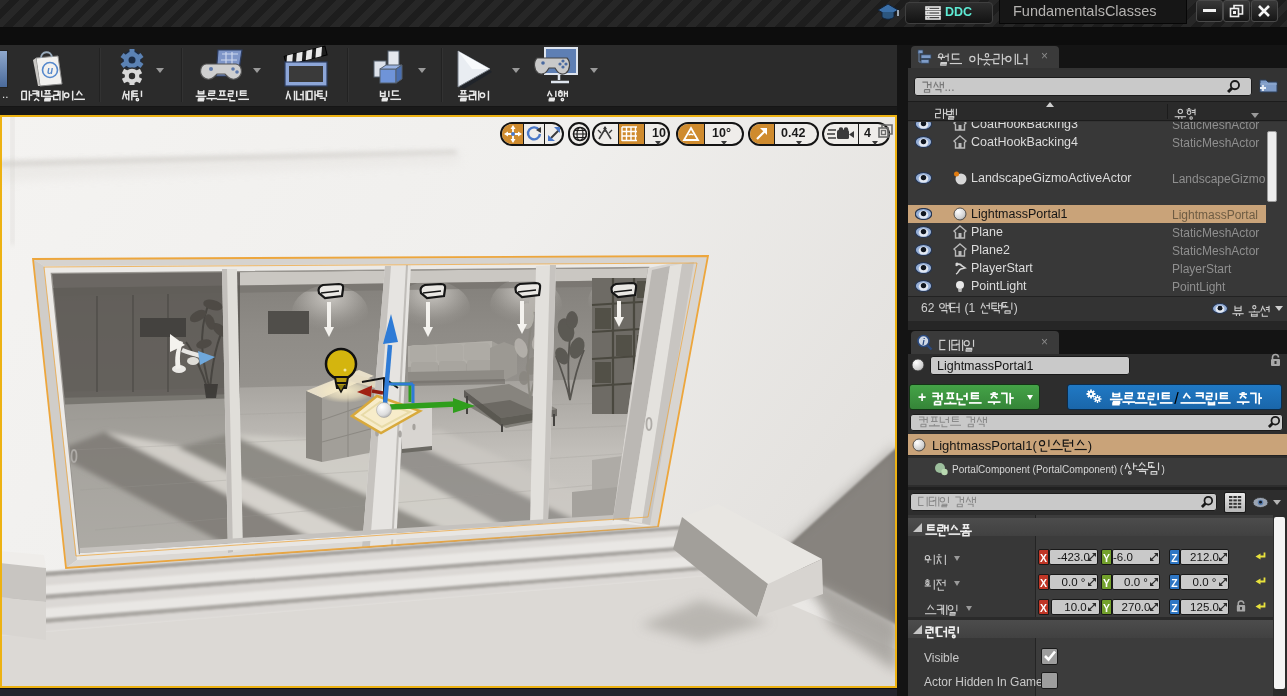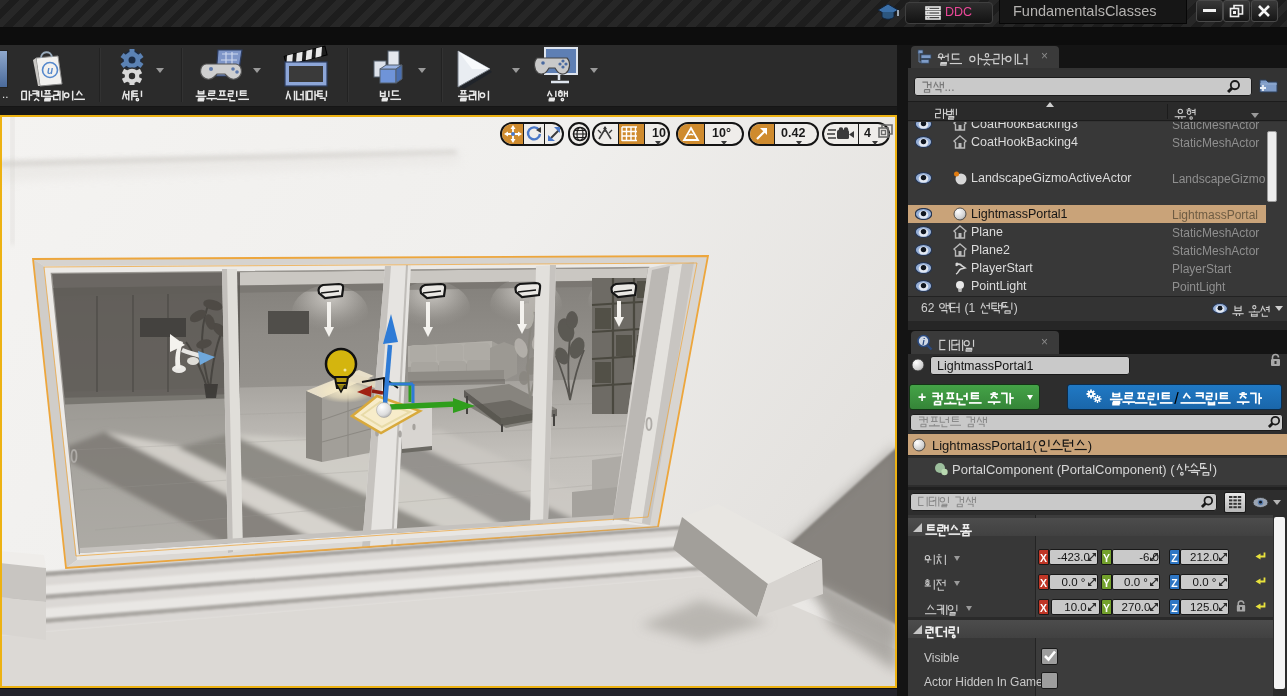--- a/index.html
+++ b/index.html
@@ -48,21 +48,21 @@
         <rect x="1" y="1" width="14" height="2.6"></rect>
         <rect x="1" y="5.7" width="14" height="2.6"></rect>
         <rect x="1" y="10.4" width="14" height="2.6"></rect>
       </g>
       <g fill="#e8e8e8">
         <rect x="2.5" y="1.8" width="2" height="1.2"></rect>
         <rect x="2.5" y="6.5" width="2" height="1.2"></rect>
         <rect x="2.5" y="11.2" width="2" height="1.2"></rect>
       </g>
     </svg>
-    <div class="abs" style="left:945px;top:5px;font-size:12.5px;font-weight:400;color:#ec4899">DDC</div>
+    <div class="abs" style="left:945px;top:5px;font-size:12.5px;font-weight:700;color:#5eead4">DDC</div>
     <div class="abs" style="left:999px;top:0px;width:188px;height:24px;background:#161616;border:1px solid #060606;border-top:none"></div>
     <div class="abs" style="left:1013px;top:3px;font-size:14.5px;color:#b4b2b0">FundamentalsClasses</div>
     <div class="abs" style="left:1196px;top:0px;width:27px;height:22px;background:linear-gradient(#383838,#161616);border:1px solid #4a4a4a;border-radius:3px"></div>
     <div class="abs" style="left:1223px;top:0px;width:27px;height:22px;background:linear-gradient(#383838,#161616);border:1px solid #4a4a4a;border-radius:3px"></div>
     <div class="abs" style="left:1251px;top:0px;width:27px;height:22px;background:linear-gradient(#383838,#161616);border:1px solid #4a4a4a;border-radius:3px"></div>
     <div class="abs" style="left:1203px;top:9px;width:13px;height:3px;background:#f0f0f0"></div>
     <svg class="abs" style="left:1229px;top:4px" width="15" height="14" viewBox="0 0 15 14">
       <rect x="1.5" y="4.5" width="8" height="8" fill="none" stroke="#f0f0f0" stroke-width="1.6"></rect>
       <path d="M5,4.5 V1.5 H13.5 V10 H9.5" fill="none" stroke="#f0f0f0" stroke-width="1.6"></path>
       <rect x="4" y="7" width="3" height="3" fill="#f0f0f0"></rect>
@@ -1119,21 +1119,21 @@
             <path d="M3.440,0.040 L3.171,0.467"></path>
             <path d="M3.453,0.175 L3.709,0.467"></path>
             <path d="M2.940,0.828 L3.940,0.828"></path>
           </g>
         </svg>)</div>
       <div class="abs" style="left:0;top:413px;width:379px;height:27px;background:#3a3a3a"></div>
       <svg class="abs" style="left:26px;top:417px" width="15" height="14" viewBox="0 0 15 14">
         <circle cx="6" cy="6" r="5" fill="#9dbf9d"></circle>
         <circle cx="10.5" cy="10" r="3.2" fill="#b8d8b0"></circle>
       </svg>
-      <div class="abs" style="left:44px;top:417px;font-size:13px;color:#d6d6d6">PortalComponent (PortalComponent) (<svg style="width:38.2px;height:13px;vertical-align:-1.69px" viewBox="0 0 2.94 1.06" fill="none" stroke="#d6d6d6" stroke-width="0.095" stroke-linecap="butt" stroke-linejoin="miter">
+      <div class="abs" style="left:44px;top:417px;font-size:10px;color:#d6d6d6">PortalComponent (PortalComponent) (<svg style="width:38.2px;height:13px;vertical-align:-1.69px" viewBox="0 0 2.94 1.06" fill="none" stroke="#d6d6d6" stroke-width="0.095" stroke-linecap="butt" stroke-linejoin="miter">
           <g transform="translate(0,0.03)">
             <path d="M0.290,0.040 L0.080,0.553"></path>
             <path d="M0.300,0.202 L0.500,0.553"></path>
             <path d="M0.780,0.032 L0.780,0.608"></path>
             <path d="M0.780,0.290 L1.060,0.290"></path>
             <circle cx="0.475" cy="0.850" r="0.109" fill="none"></circle>
             <path d="M1.480,0.000 L1.228,0.323"></path>
             <path d="M1.492,0.102 L1.732,0.323"></path>
             <path d="M0.980,0.590 L1.980,0.590"></path>
             <path d="M1.480,0.486 L1.480,0.590"></path>
@@ -1246,21 +1246,21 @@
         </svg></div>
       <div class="abs darr" style="left:46px;top:511px;border-top-color:#9a9a9a;border-left-width:3.5px;border-right-width:3.5px"></div>
       <div class="badge" style="left:130px;top:504px;background:#c03626">X</div>
       <div class="fld" style="left:141px;top:504px;width:49px;text-align:center;line-height:15px">-423.0</div>
       <svg class="mult" style="left:180px;top:508px;width:8px;height:8px" viewBox="0 0 9 9">
         <polygon points="0,9 0,4.5 4.5,9" fill="#2a2a2a"></polygon>
         <polygon points="9,0 9,4.5 4.5,0" fill="#2a2a2a"></polygon>
         <path d="M1.5,7.5 L7.5,1.5" stroke="#2a2a2a" stroke-width="1.4"></path>
       </svg>
       <div class="badge" style="left:193px;top:504px;background:#73a12c">Y</div>
-      <div class="fld" style="left:204px;top:504px;width:48px;text-align:right;line-height:15px">-6.0</div>
+      <div class="fld" style="left:204px;top:504px;width:48px;text-align:left;line-height:15px">-6.0</div>
       <svg class="mult" style="left:242px;top:508px;width:8px;height:8px" viewBox="0 0 9 9">
         <polygon points="0,9 0,4.5 4.5,9" fill="#2a2a2a"></polygon>
         <polygon points="9,0 9,4.5 4.5,0" fill="#2a2a2a"></polygon>
         <path d="M1.5,7.5 L7.5,1.5" stroke="#2a2a2a" stroke-width="1.4"></path>
       </svg>
       <div class="badge" style="left:261px;top:504px;background:#2e76c4">Z</div>
       <div class="fld" style="left:272px;top:504px;width:49px;text-align:center;line-height:15px">212.0</div>
       <svg class="mult" style="left:311px;top:508px;width:8px;height:8px" viewBox="0 0 9 9">
         <polygon points="0,9 0,4.5 4.5,9" fill="#2a2a2a"></polygon>
         <polygon points="9,0 9,4.5 4.5,0" fill="#2a2a2a"></polygon>

